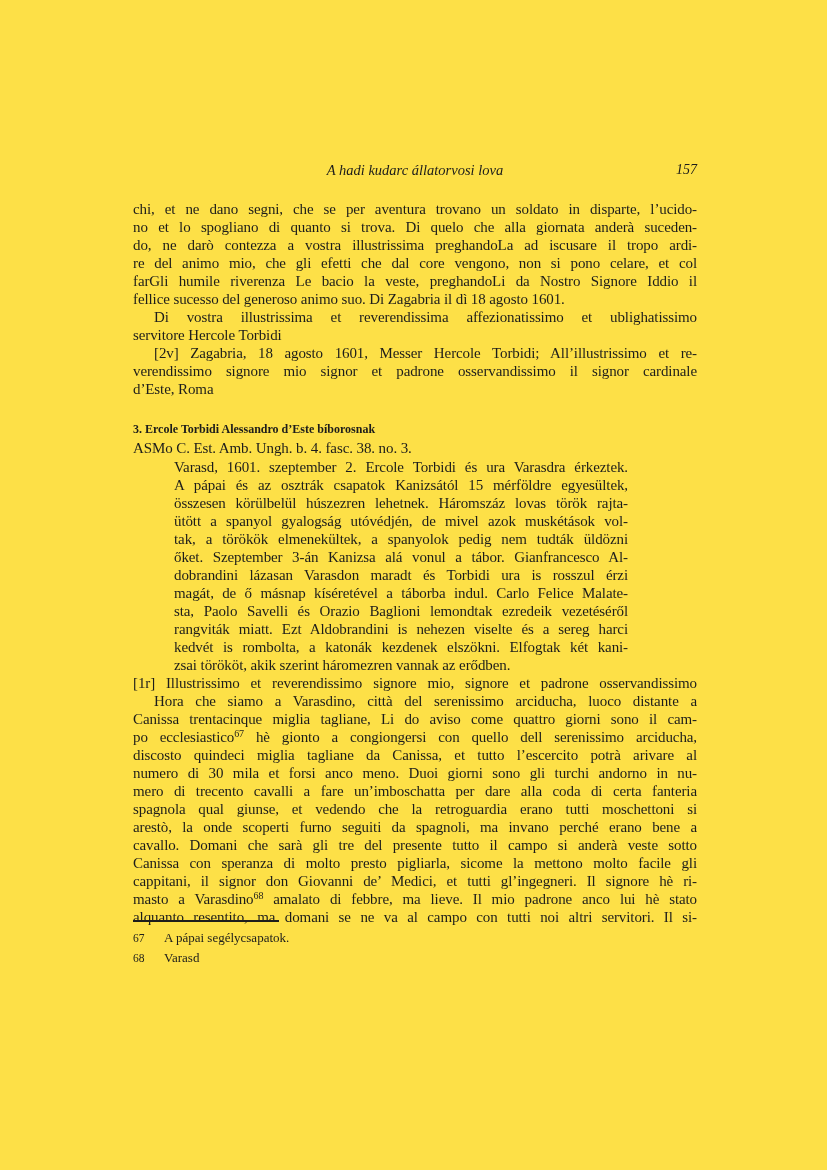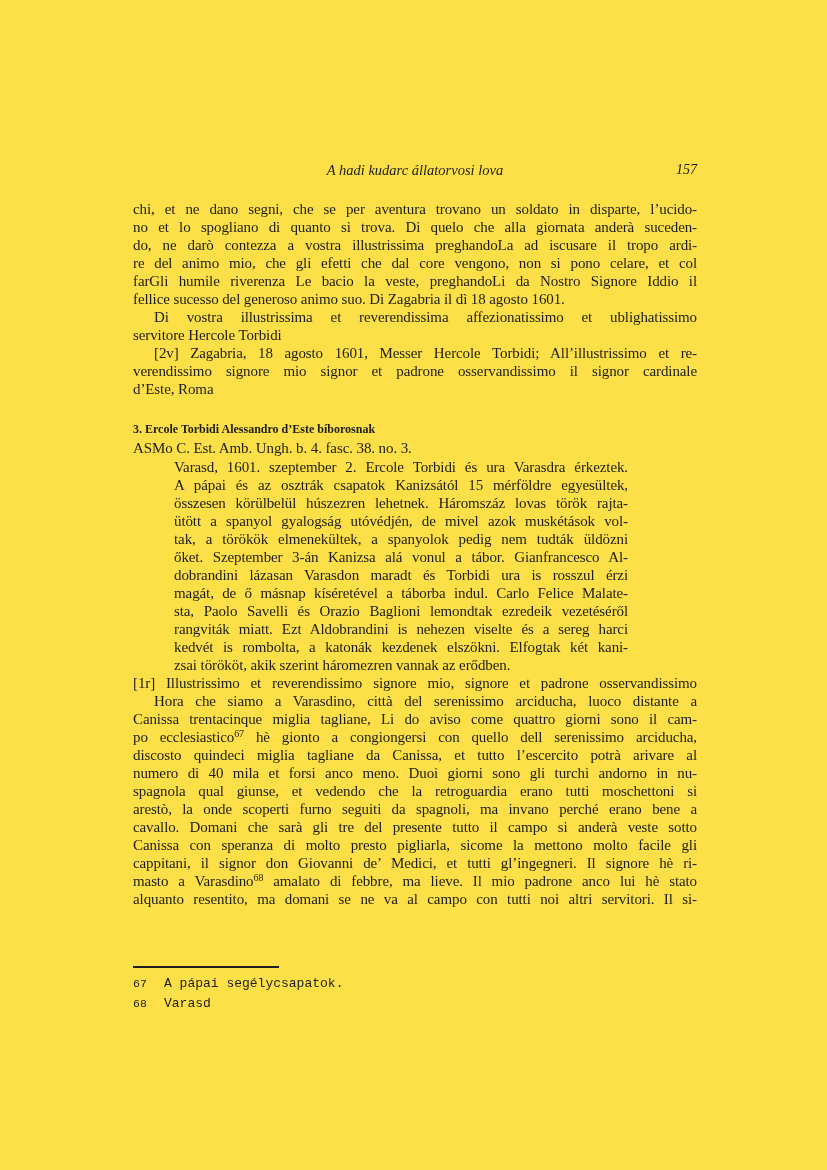--- a/index.html
+++ b/index.html
@@ -62,23 +62,22 @@
     margin-right: 69px;
   }
   sup.fnref {
     font-size: 10px;
     line-height: 0;
     vertical-align: 5px;
   }
   .footnotes {
     position: absolute;
     left: 133px;
-    top: 966px;
+    top: 920px;
     width: 564px;
-    font-family: Liberation Mono, monospace;
   }
   .fn-rule {
     width: 146px;
     height: 2px;
     background: #1d1d1b;
     margin-bottom: 6px;
   }
   .fn {
     font-size: 13px;
     line-height: 20px;
@@ -132,21 +131,22 @@
         <div class="line">rangviták miatt. Ezt Aldobrandini is nehezen viselte és a sereg harci</div>
         <div class="line">kedvét is rombolta, a katonák kezdenek elszökni. Elfogtak két kani-</div>
         <div class="line end">zsai törököt, akik szerint háromezren vannak az erődben.</div>
       </div>
       <div class="para">
         <div class="line">[1r] Illustrissimo et reverendissimo signore mio, signore et padrone osservandissimo</div>
         <div class="line indent">Hora che siamo a Varasdino, città del serenissimo arciducha, luoco distante a</div>
         <div class="line">Canissa trentacinque miglia tagliane, Li do aviso come quattro giorni sono il cam-</div>
         <div class="line"><span>po ecclesiastico</span><sup class="fnref">67</sup><span> hè gionto a congiongersi con quello dell serenissimo arciducha,</span></div>
         <div class="line">discosto quindeci miglia tagliane da Canissa, et tutto l’escercito potrà arivare al</div>
-        <div class="line">numero di 40 mila et forsi anco meno. Duoi giorni sono gli turchi andorno in nu-</div>
+        <div class="line">numero di 30 mila et forsi anco meno. Duoi giorni sono gli turchi andorno in nu-</div>
+        <div class="line">mero di trecento cavalli a fare un’imboschatta per dare alla coda di certa fanteria</div>
         <div class="line">spagnola qual giunse, et vedendo che la retroguardia erano tutti moschettoni si</div>
         <div class="line">arestò, la onde scoperti furno seguiti da spagnoli, ma invano perché erano bene a</div>
         <div class="line">cavallo. Domani che sarà gli tre del presente tutto il campo si anderà veste sotto</div>
         <div class="line">Canissa con speranza di molto presto pigliarla, sicome la mettono molto facile gli</div>
         <div class="line">cappitani, il signor don Giovanni de’ Medici, et tutti gl’ingegneri. Il signore hè ri-</div>
         <div class="line"><span>masto a Varasdino</span><sup class="fnref">68</sup><span> amalato di febbre, ma lieve. Il mio padrone anco lui hè stato</span></div>
         <div class="line">alquanto resentito, ma domani se ne va al campo con tutti noi altri servitori. Il si-</div>
       </div>
     </div>
 

